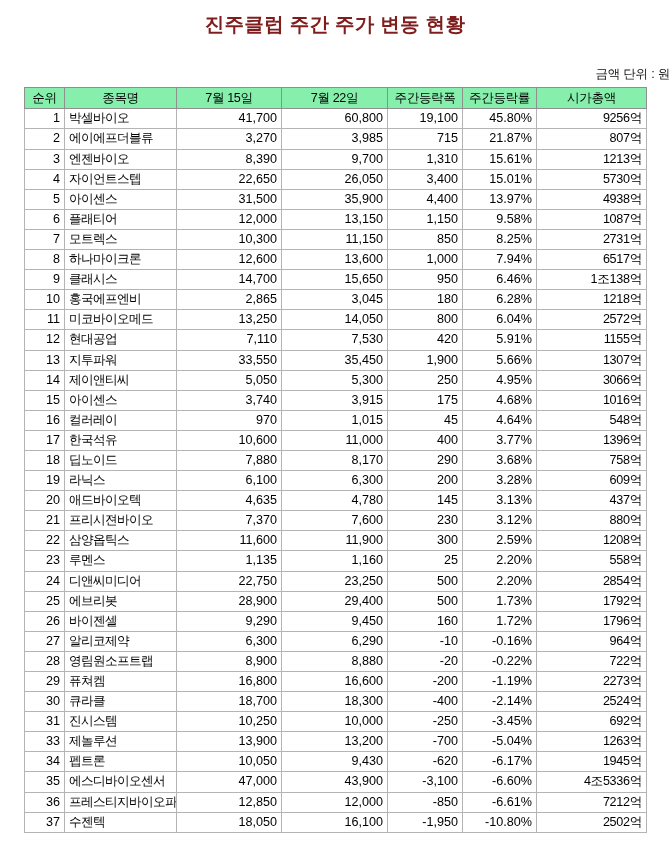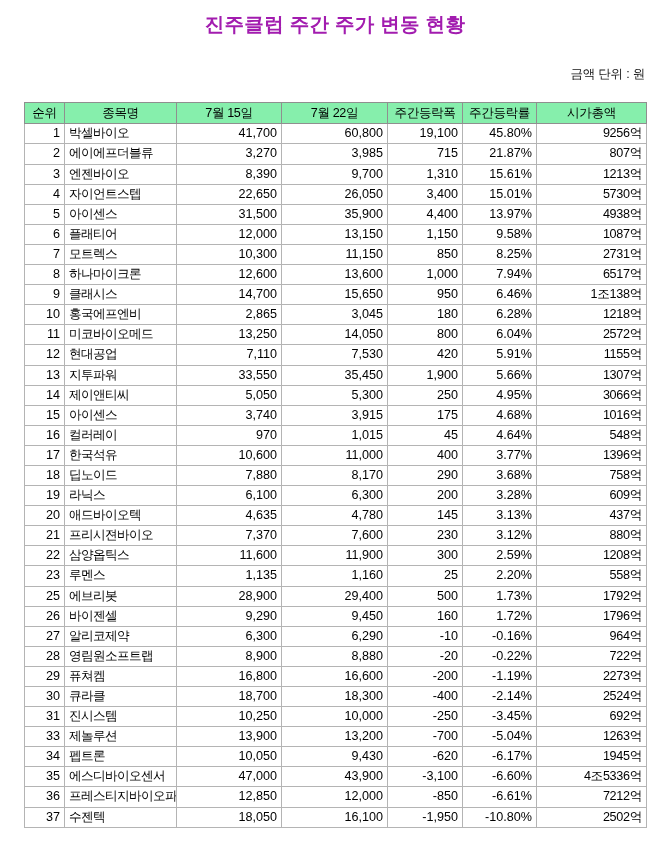--- a/index.html
+++ b/index.html
@@ -20,28 +20,27 @@
     position: relative;
     box-sizing: border-box;
   }
   .title {
     text-align: center;
     font-size: 19.5px;
     font-weight: bold;
     letter-spacing: 0.3px;
     padding-top: 13px;
     line-height: 1.2;
-    color: #a21caf;
+    color: #7f1d1d;
   }
   .unit-note {
     text-align: right;
     font-size: 12.5px;
-    padding-right: 25px;
     margin-top: 30px;
-    margin-bottom: 19px;
+    margin-bottom: 4px;
     color: #111;
     letter-spacing: -0.2px;
   }
   .table-wrap {
     padding: 0 24px 0 24px;
   }
   table.stock {
     border-collapse: collapse;
     width: 622px;
     table-layout: fixed;
@@ -313,20 +312,29 @@
           <tr>
             <td class="rank">23</td>
             <td class="name">루멘스</td>
             <td class="num">1,135</td>
             <td class="num">1,160</td>
             <td class="num">25</td>
             <td class="num">2.20%</td>
             <td class="cap">558억</td>
           </tr>
           <tr>
+            <td class="rank">24</td>
+            <td class="name">디앤씨미디어</td>
+            <td class="num">22,750</td>
+            <td class="num">23,250</td>
+            <td class="num">500</td>
+            <td class="num">2.20%</td>
+            <td class="cap">2854억</td>
+          </tr>
+          <tr>
             <td class="rank">25</td>
             <td class="name">에브리봇</td>
             <td class="num">28,900</td>
             <td class="num">29,400</td>
             <td class="num">500</td>
             <td class="num">1.73%</td>
             <td class="cap">1792억</td>
           </tr>
           <tr>
             <td class="rank">26</td>

